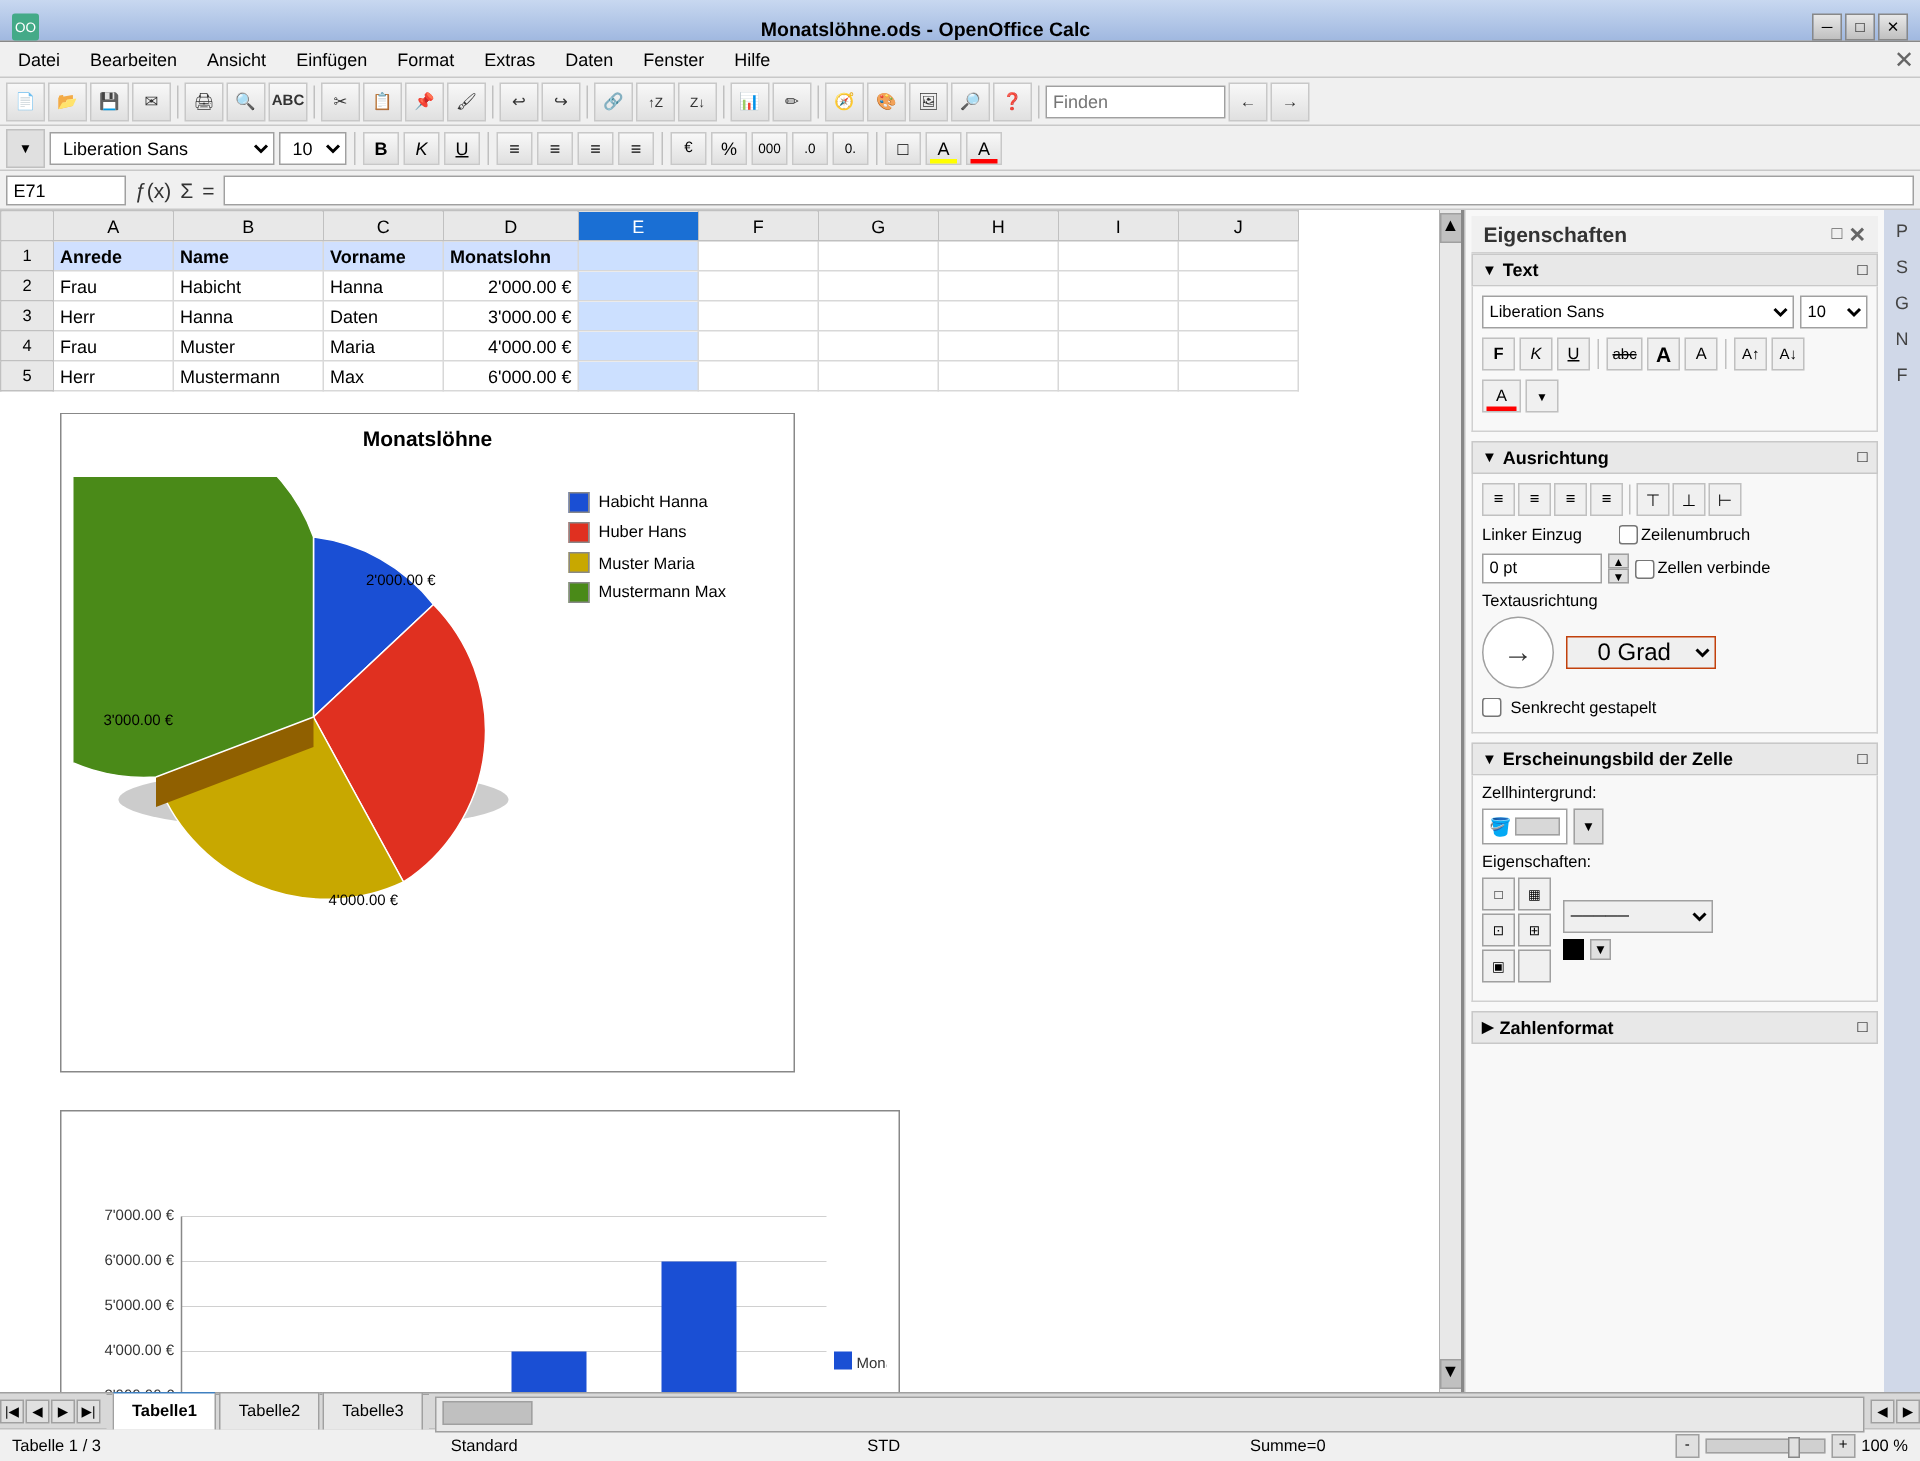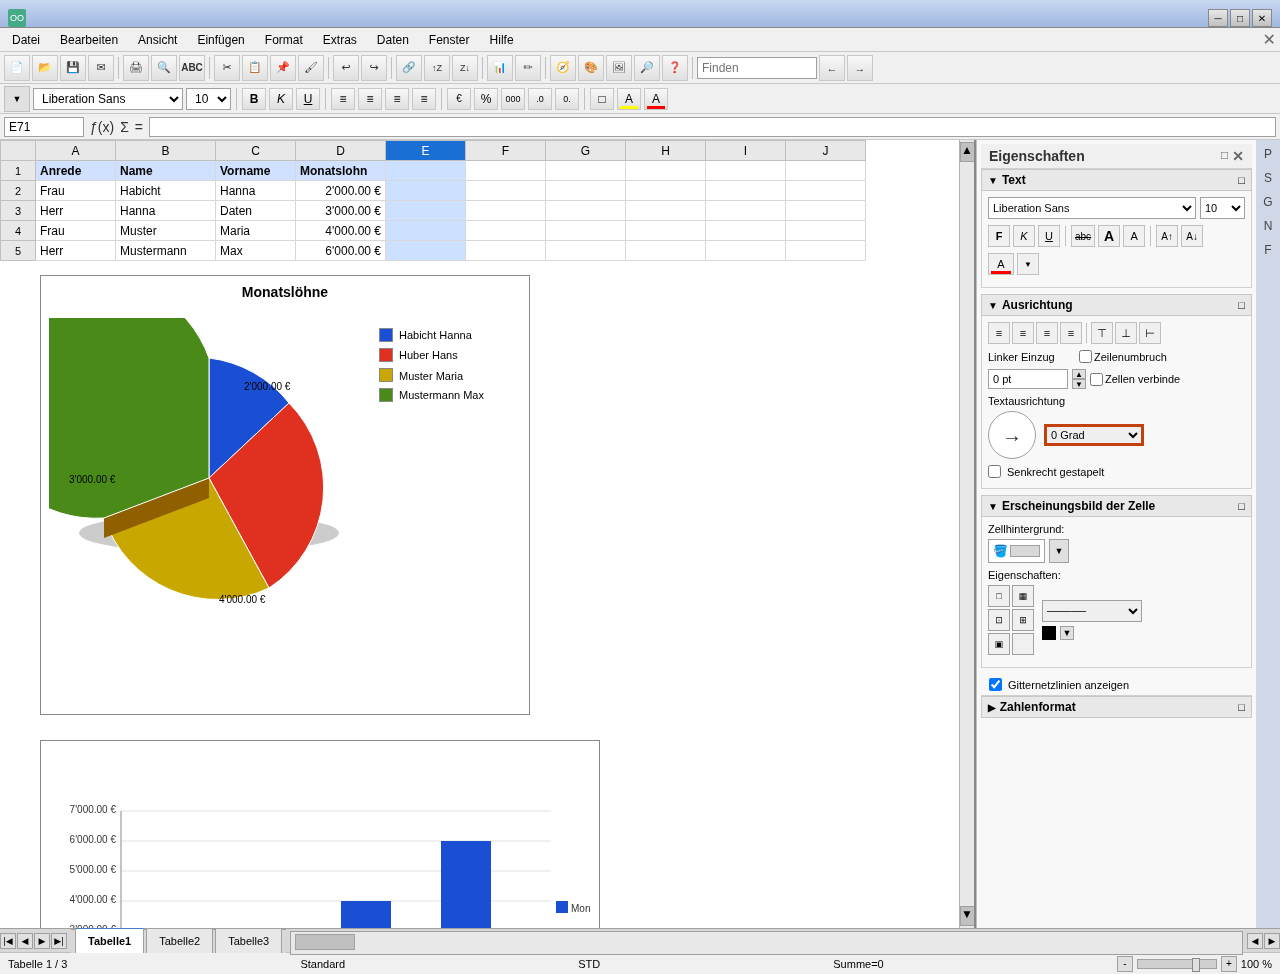--- a/index.html
+++ b/index.html
@@ -438,20 +438,21 @@
       border: 1px solid #a0a0a0;
       font-size: 12px;
       padding: 0 4px;
     }
   </style>
 </head>
 <body>
 
 <div id="titlebar">
   <div class="app-icon" style="width:18px;height:18px;background:#4a8;border-radius:2px;display:flex;align-items:center;justify-content:center;color:white;font-size:9px;">OO</div>
+  <div class="title">Monatslöhne.ods - OpenOffice Calc</div>
   <div class="win-controls">
     <div class="win-btn">─</div>
     <div class="win-btn">□</div>
     <div class="win-btn">✕</div>
   </div>
 </div>
 
 <div id="menubar">
   <div class="menu-item">Datei</div>
   <div class="menu-item">Bearbeiten</div>
@@ -832,21 +833,21 @@
             <input type="checkbox" style="">
             <span style="font-size:11px;">Zellen verbinde</span>
           </div>
         </div>
 
         <div style="font-size:11px;margin-bottom:4px;">Textausrichtung</div>
         <div style="display:flex;align-items:center;gap:8px;margin-bottom:6px;">
           <div class="direction-widget">
             <span class="direction-arrow">→</span>
           </div>
-          <select style="height:22px;border:3px solid #c2410c;font-size:11px;width:100px;">
+          <select style="height:22px;border:1px solid #c2410c;font-size:16px;width:100px;padding-left:16px;">
             <option>0 Grad</option>
           </select>
         </div>
 
         <div class="check-row">
           <input type="checkbox" style="">
           <span>Senkrecht gestapelt</span>
         </div>
       </div>
     </div>
@@ -892,24 +893,20 @@
             </select>
             <div style="display:flex;align-items:center;gap:4px;">
               <div style="width:14px;height:14px;background:#000000;"></div>
               <div style="width:14px;height:14px;background:#e0e0e0;border:1px solid #a0a0a0;cursor:pointer;font-size:9px;display:flex;align-items:center;justify-content:center;">▼</div>
             </div>
           </div>
         </div>
       </div>
     </div>
 
-    <div style="padding:4px 8px;display:flex;align-items:center;gap:6px;background:#f8f8f8;border-bottom:1px solid #d0d0d0;">
-      <input type="checkbox" checked="" style="">
-      <span style="font-size:11px;">Gitternetzlinien anzeigen</span>
-    </div>
 
     <div class="panel-section">
       <div class="section-header">
         <span class="collapse-icon">▶</span>
         <span>Zahlenformat</span>
         <div style="flex:1;"></div>
         <span style="font-size:11px;">□</span>
       </div>
     </div>
   </div>

